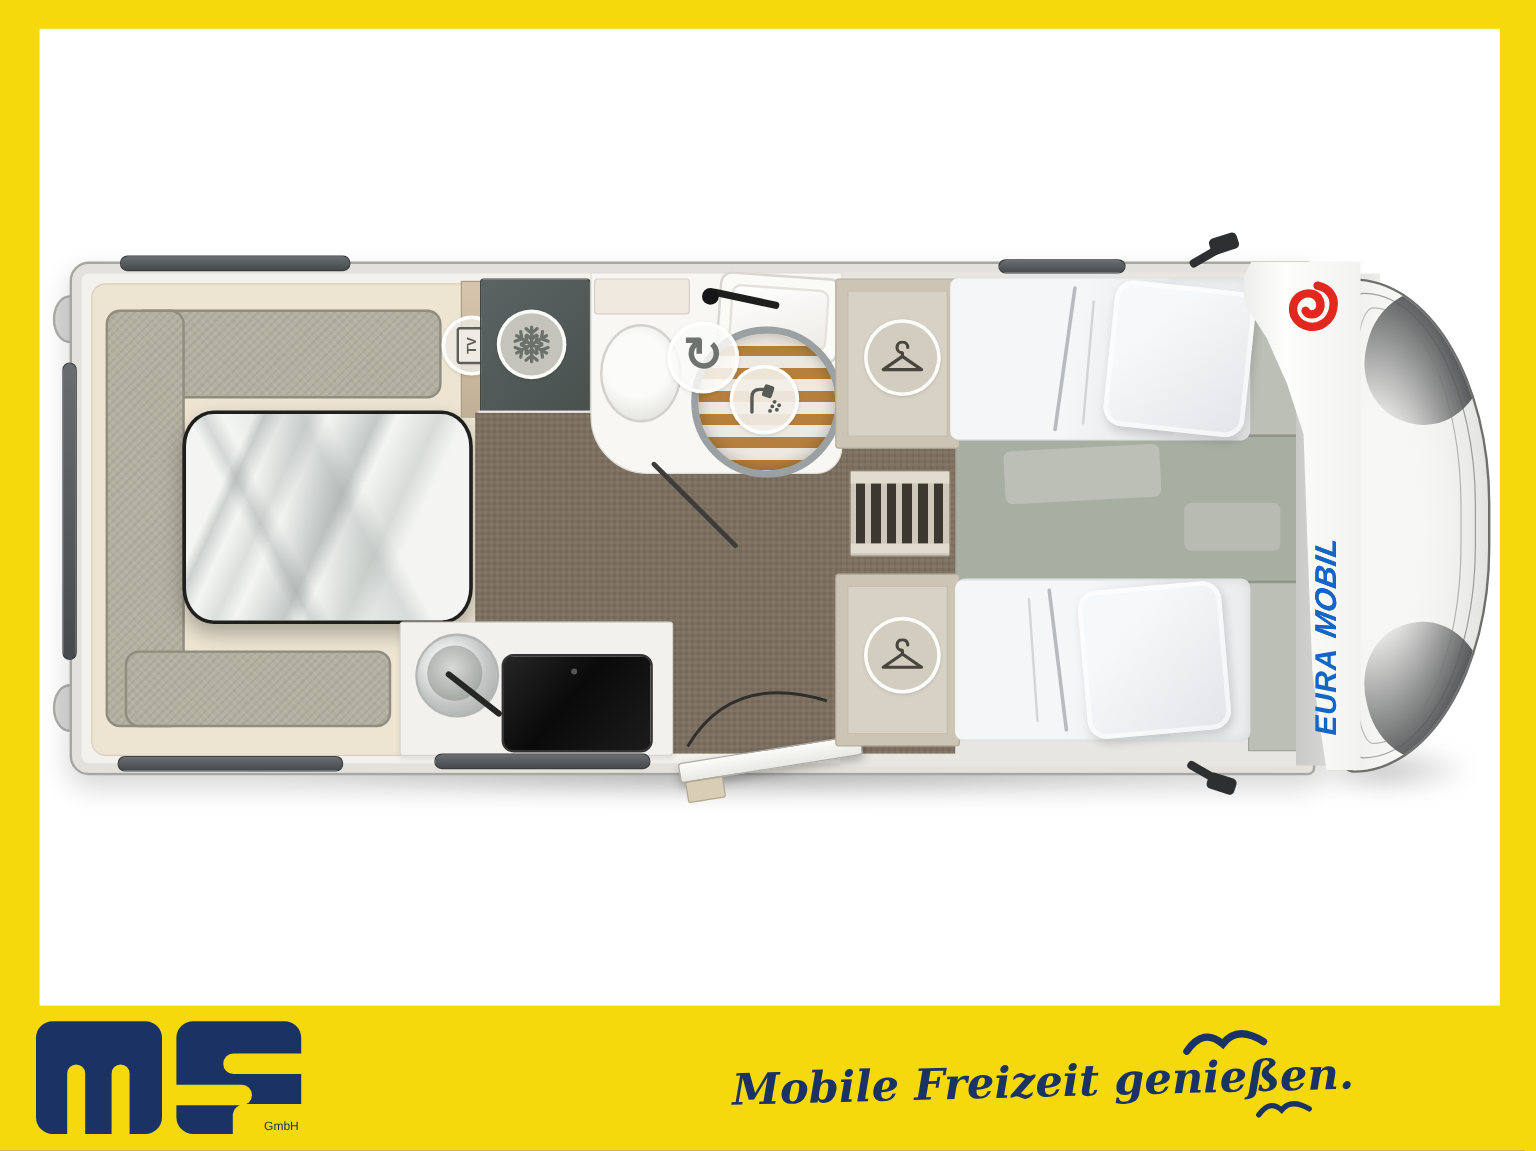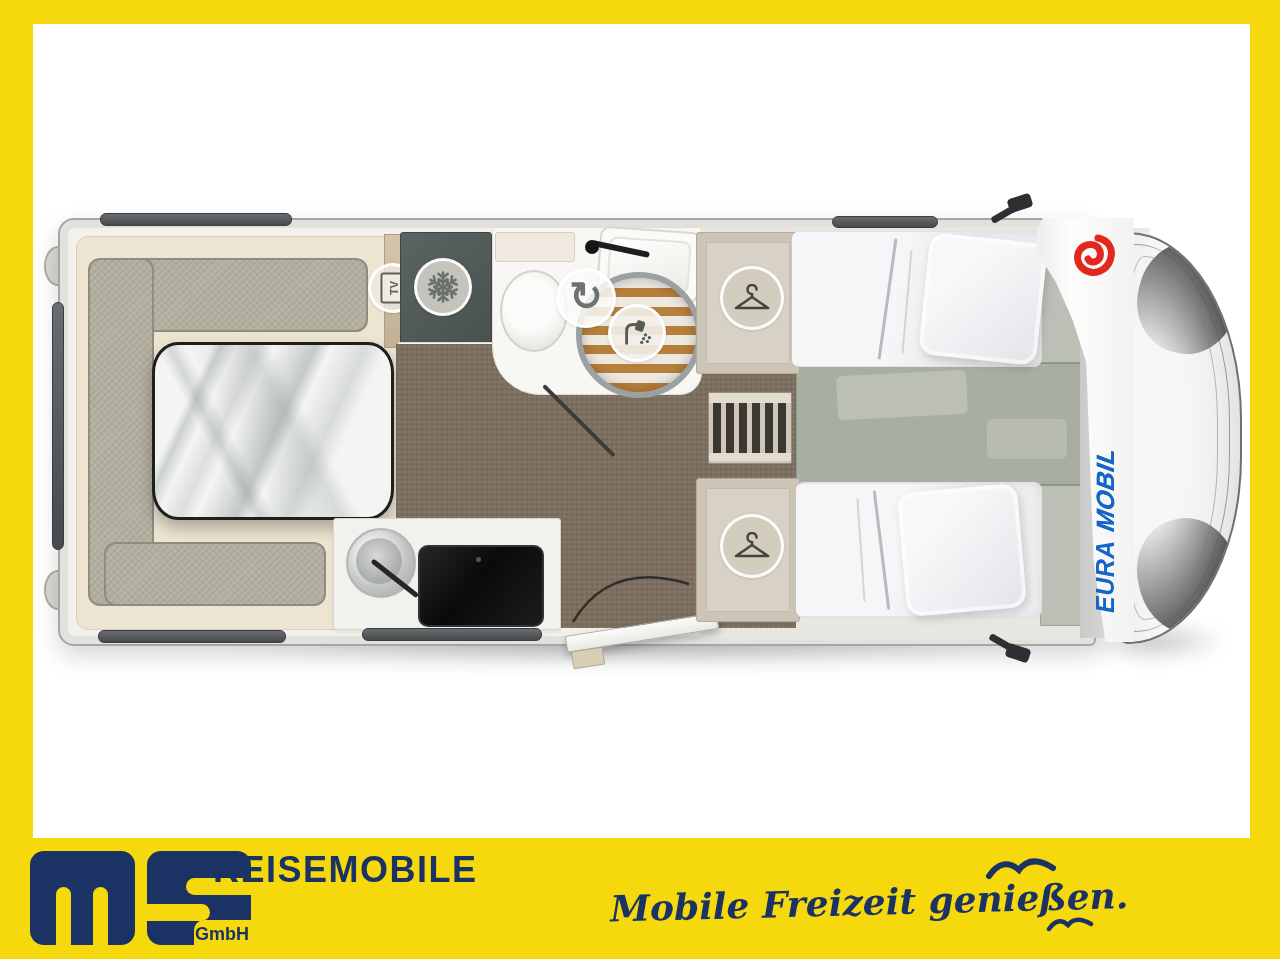--- a/index.html
+++ b/index.html
@@ -37,21 +37,21 @@
   .brand-text .mob{display:inline-block;transform:skewX(-10deg);margin-left:9px;
                    text-shadow:0 0 0 #1565C8;}
   
   .navy-block{position:absolute;background:#1A3364;border-radius:14px;}
   .yellow-cut{position:absolute;background:#F6D90D;}
   .dealer{position:absolute;left:213px;top:849px;font-size:36px;font-weight:bold;
           letter-spacing:1.5px;color:#1A3364;}
   .slogan{position:absolute;left:610px;top:882px;width:430px;font-family:"DejaVu Serif",serif;
           font-style:italic;font-weight:bold;font-size:36px;color:#1A3364;transform:rotate(-1.5deg);
           white-space:nowrap;}
-  .gmbh{position:absolute;right:3px;bottom:1px;font-size:18px;font-weight:bold;color:#1A3364;}
+  .gmbh{position:absolute;right:3px;bottom:1px;font-size:10px;font-weight:normal;color:#1A3364;}
 </style>
 </head>
 <body>
 
 <div class="stage">
 
   <div class="panel">
 
     <div class="abs" style="left:40px;top:588px;width:1090px;height:60px;background:radial-gradient(closest-side,rgba(40,40,40,.25),transparent 75%);filter:blur(7px);"></div>
     <div class="abs" style="left:1020px;top:590px;width:200px;height:55px;background:radial-gradient(closest-side,rgba(40,40,40,.28),transparent 75%);filter:blur(8px);"></div>
@@ -235,21 +235,20 @@
       </div>
       <div class="navy-block" style="left:117px;top:0;width:104px;height:94px;">
         <div class="yellow-cut" style="right:-1px;top:27px;width:66px;height:17px;border-radius:9px 0 0 9px;"></div>
         <div class="yellow-cut" style="left:-1px;top:53px;width:64px;height:17px;border-radius:0 9px 9px 0;"></div>
         <div class="yellow-cut" style="right:-1px;bottom:-1px;width:58px;height:26px;border-radius:10px 0 0 0;">
           <span class="gmbh">GmbH</span>
         </div>
       </div>
     </div>
 
-    <div class="dealer" style="top:11px;">REISEMOBILE</div>
 
     <div class="slogan" style="top:44px;">Mobile Freizeit genießen.</div>
 
     <svg class="abs" style="left:985px;top:12px;" width="72" height="36" viewBox="0 0 72 36">
       <path d="M4 26 Q18 6 34 20 Q46 4 68 18" fill="none" stroke="#1A3364" stroke-width="6" stroke-linecap="round"></path>
     </svg>
     <svg class="abs" style="left:1046px;top:74px;" width="48" height="24" viewBox="0 0 48 24">
       <path d="M3 17 Q12 4 22 13 Q30 3 45 12" fill="none" stroke="#1A3364" stroke-width="4.5" stroke-linecap="round"></path>
     </svg>
   </div>

